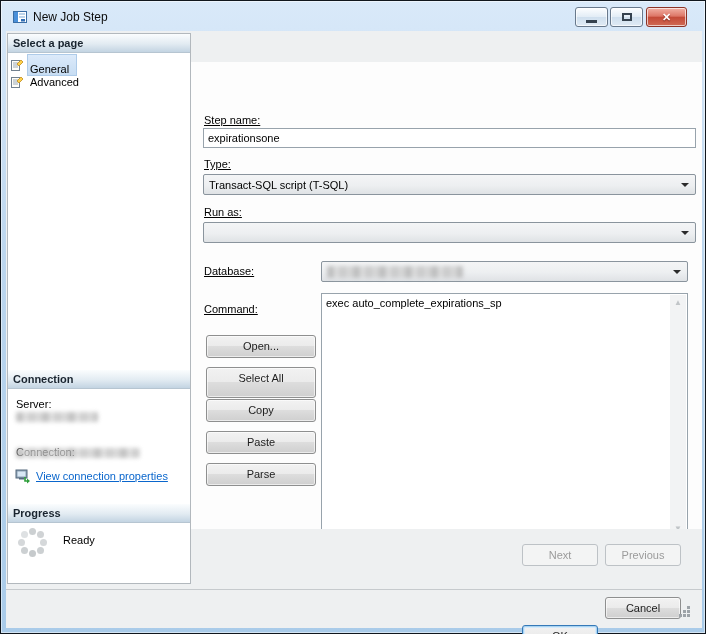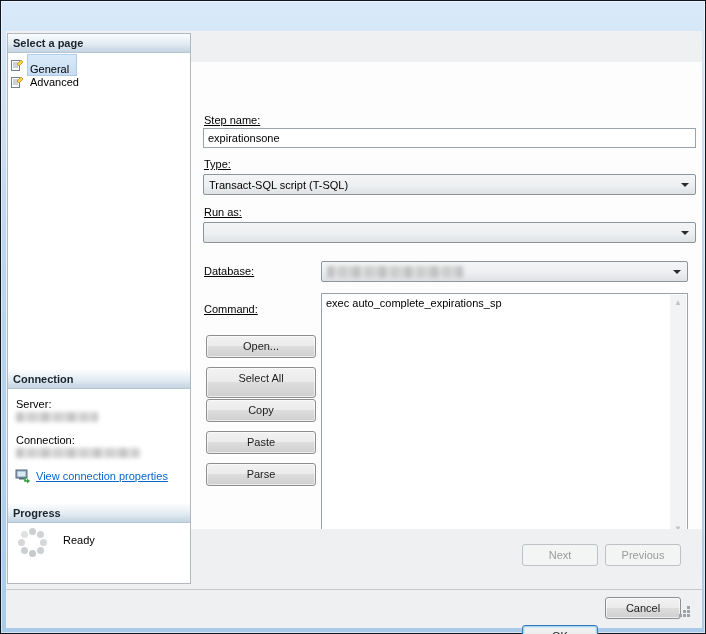--- a/index.html
+++ b/index.html
@@ -75,20 +75,41 @@
   .sarrow { position:absolute; color:#c1c5c8; font-size:8px; line-height:8px; }
   .grip { position:absolute; left:681px; top:583px; width:3px; height:3px; background:#9da3a8;
     box-shadow: -4px 0 0 #9da3a8, 0 -4px 0 #9da3a8, -8px 0 0 #9da3a8, -4px -4px 0 #9da3a8, 0 -8px 0 #9da3a8; }
   svg { display:block; }
 </style>
 </head>
 <body>
 
 <div id="window">
 
+  <div class="titlebar">
+    <span class="appicon">
+      <svg width="16" height="16" viewBox="0 0 16 16">
+        <rect x="1.5" y="2.5" width="13" height="11" fill="#ffffff" stroke="#3a6ea5"></rect>
+        <rect x="2" y="3" width="4" height="10" fill="#4a90d9"></rect>
+        <rect x="7" y="4" width="6" height="2" fill="#bcd4ea"></rect>
+        <rect x="7" y="7" width="6" height="2" fill="#bcd4ea"></rect>
+        <rect x="9" y="10" width="4" height="2.5" fill="#2f6db3"></rect>
+      </svg>
+    </span>
+    <span class="apptitle">New Job Step</span>
+    <div class="winbtn min">
+        <span class="glyph-min"></span>
+      </div>
+    <div class="winbtn max">
+        <span class="glyph-max"></span>
+      </div>
+    <div class="winbtn close">
+        <span class="glyph-close">✕</span>
+      </div>
+  </div>
 
   <div class="client">
 
     <div class="sidebar">
       <div class="side-header" style="top:0;">Select a page</div>
 
       <div class="page-item selected" style="top:22px;">
         <span>
           <svg width="14" height="14" viewBox="0 0 14 14">
             <rect x="1.5" y="2.5" width="8" height="10" fill="#fffef8" stroke="#71808f"></rect>
@@ -110,21 +131,21 @@
             <line x1="3" y1="9" x2="8" y2="9" stroke="#9aa8b5"></line>
             <path d="M7 6 L11 2 L13 4 L9 8 Z" fill="#ffd24a" stroke="#c08a1c" stroke-width="0.8"></path>
           </svg>
         </span>
         <span class="lbl">Advanced</span>
       </div>
 
       <div class="side-header" style="top:336px;">Connection</div>
       <span class="side-label" style="top:364px;">Server:</span>
       <span class="redact" style="left:8px; top:378px; width:82px;"></span>
-      <span class="side-label" style="top:400px;text-align:center;">Connection:</span>
+      <span class="side-label" style="top:412px;text-align:center;">Connection:</span>
       <span class="redact" style="left:8px; top:414px; width:124px;"></span>
 
       <div class="linkrow" style="top:434px;">
         <span>
           <svg width="16" height="16" viewBox="0 0 16 16">
             <rect x="1" y="2" width="11" height="8" fill="#8da2b5" stroke="#54687c"></rect>
             <rect x="2.5" y="3.5" width="8" height="5" fill="#d9e8f5"></rect>
             <rect x="4" y="10" width="5" height="1.5" fill="#54687c"></rect>
             <path d="M10 9 L10 13 L13 13" fill="none" stroke="#2e9e3a" stroke-width="1.6"></path>
             <path d="M12 10.5 L15 13 L12 15.5 Z" fill="#2e9e3a"></path>

